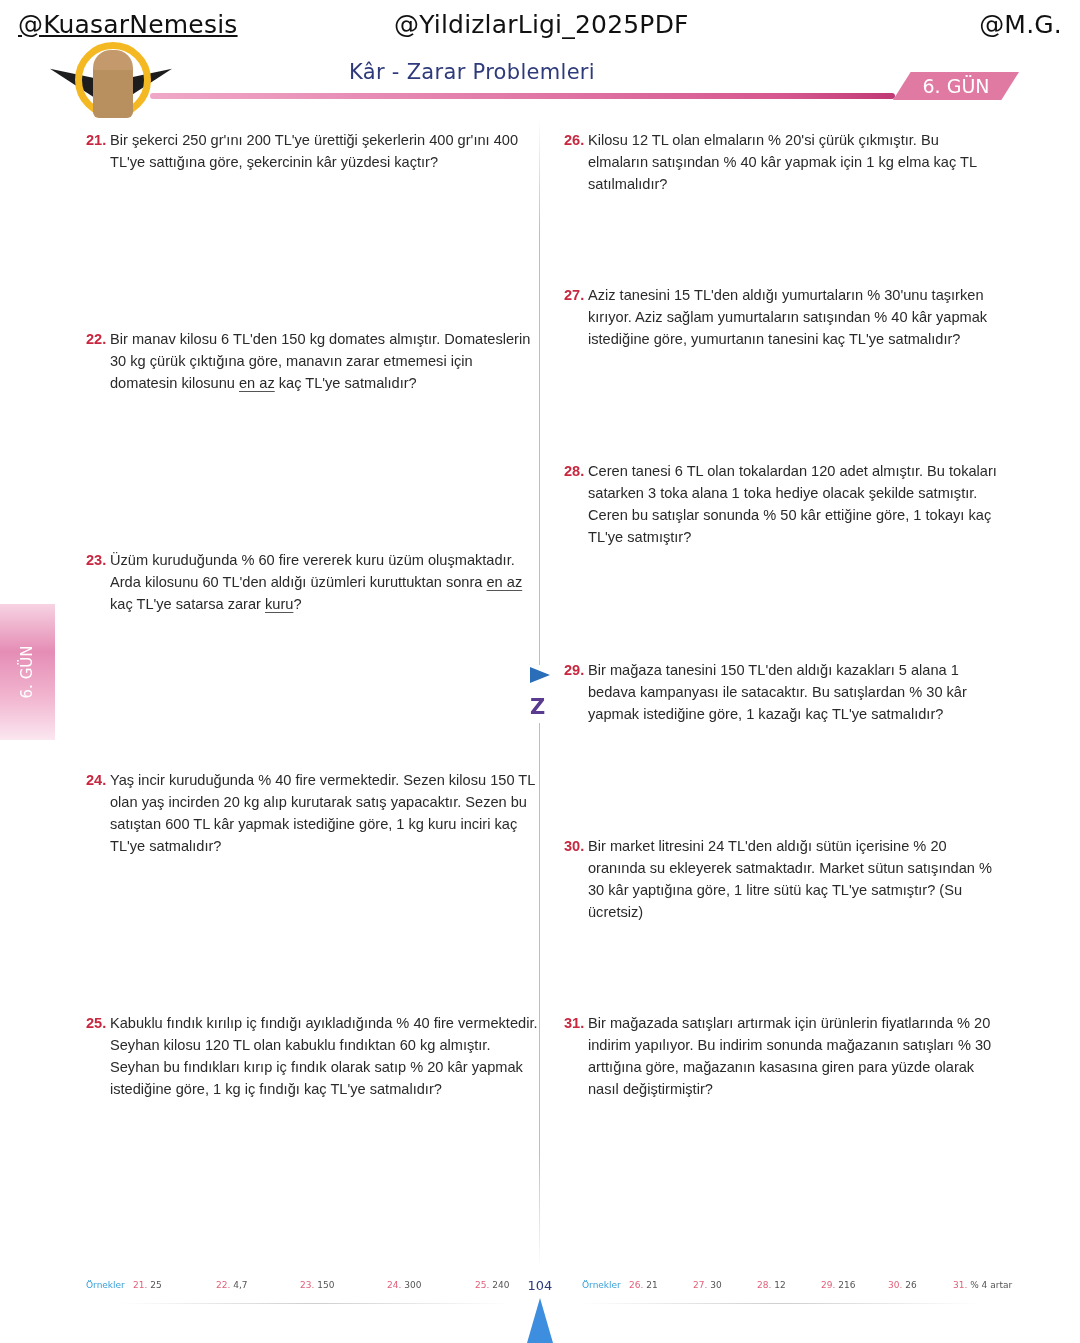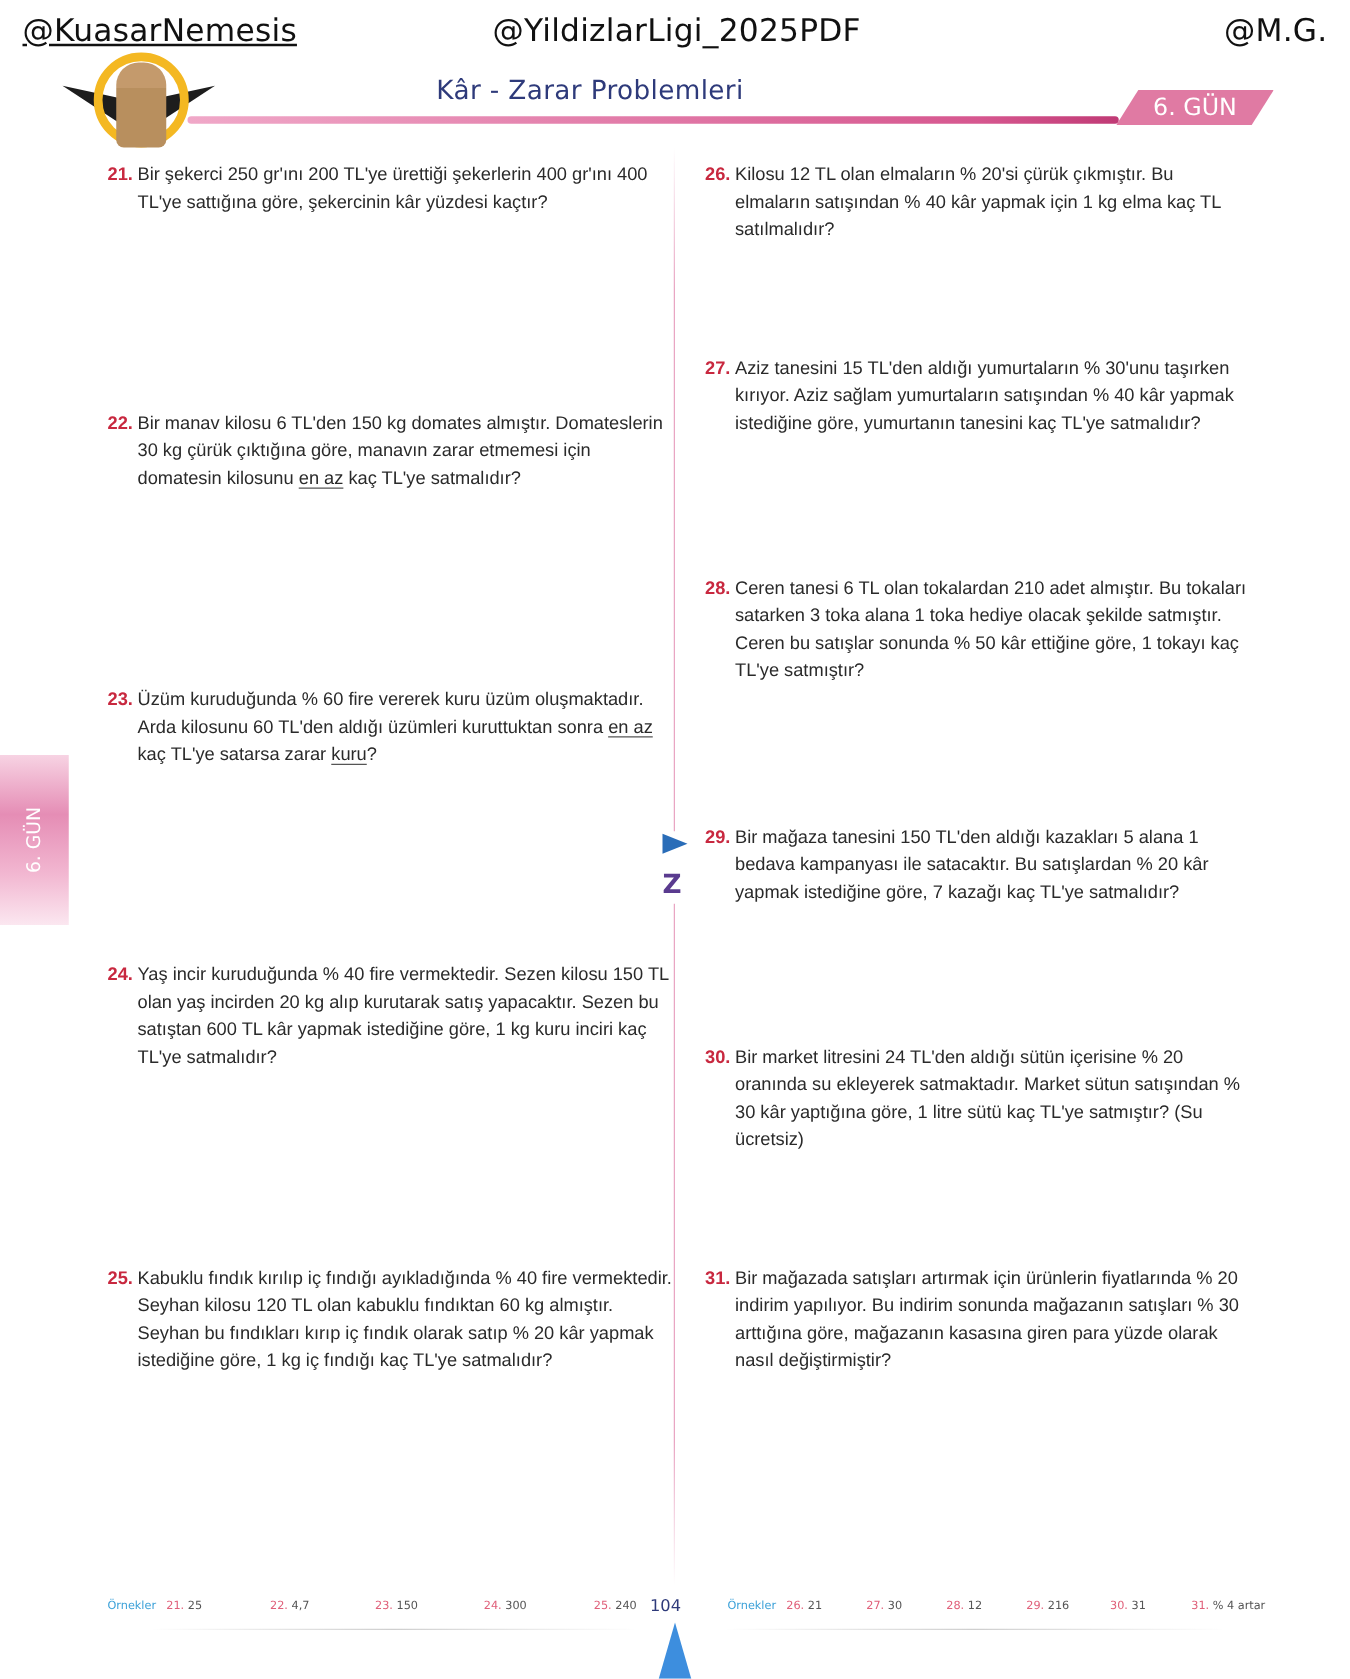--- a/index.html
+++ b/index.html
@@ -47,21 +47,21 @@
   .q30 { left: 588px; top: 835px; width: 410px; }
   .q31 { left: 588px; top: 1012px; width: 410px; }
 
   .answers { position: absolute; top: 1280px; height: 14px; font-family: "DejaVu Sans", sans-serif; font-size: 9px; color: #555; }
   .answers .lbl { position: absolute; top: 0; color: #3aa0d8; }
   .answers .ans { position: absolute; top: 0; white-space: nowrap; }
   .answers .ans .an { color: #e0607a; }
   .ans-left { left: 0; width: 540px; }
   .ans-right { left: 540px; width: 540px; }
   .foot-line { position: absolute; top: 1303px; height: 1px; background: linear-gradient(90deg, #fff, #cfcfcf 50%, #fff); }
-  .page-num { position: absolute; left: 520px; top: 1278px; width: 40px; text-align: left; font-family: "DejaVu Sans", sans-serif; font-size: 13px; color: #2e3a7a; }
+  .page-num { position: absolute; left: 520px; top: 1278px; width: 40px; text-align: center; font-family: "DejaVu Sans", sans-serif; font-size: 13px; color: #2e3a7a; }
   .page-arrow { position: absolute; left: 527px; top: 1298px; width: 0; height: 0; border-left: 13px solid transparent; border-right: 13px solid transparent; border-bottom: 45px solid #3d8ede; }
 </style>
 </head>
 <body>
 
 <div class="watermark wm-left">@KuasarNemesis</div>
 <div class="watermark wm-center">@YildizlarLigi_2025PDF</div>
 <div class="watermark wm-right">@M.G.</div>
 
 <div class="mascot">
@@ -117,26 +117,26 @@
   <span class="text">Kilosu 12 TL olan elmaların % 20'si çürük çıkmıştır. Bu elmaların satışından % 40 kâr yapmak için 1 kg elma kaç TL satılmalıdır?</span>
 </div>
 
 <div class="question q27">
   <span class="num">27.</span>
   <span class="text">Aziz tanesini 15 TL'den aldığı yumurtaların % 30'unu taşırken kırıyor. Aziz sağlam yumurtaların satışından % 40 kâr yapmak istediğine göre, yumurtanın tanesini kaç TL'ye satmalıdır?</span>
 </div>
 
 <div class="question q28">
   <span class="num">28.</span>
-  <span class="text">Ceren tanesi 6 TL olan tokalardan 210 adet almıştır. Bu tokaları satarken 3 toka alana 1 toka hediye olacak şekilde satmıştır. Ceren bu satışlar sonunda % 50 kâr ettiğine göre, 1 tokayı kaç TL'ye satmıştır?</span>
+  <span class="text">Ceren tanesi 6 TL olan tokalardan 120 adet almıştır. Bu tokaları satarken 3 toka alana 1 toka hediye olacak şekilde satmıştır. Ceren bu satışlar sonunda % 50 kâr ettiğine göre, 1 tokayı kaç TL'ye satmıştır?</span>
 </div>
 
 <div class="question q29">
   <span class="num">29.</span>
-  <span class="text">Bir mağaza tanesini 150 TL'den aldığı kazakları 5 alana 1 bedava kampanyası ile satacaktır. Bu satışlardan % 20 kâr yapmak istediğine göre, 7 kazağı kaç TL'ye satmalıdır?</span>
+  <span class="text">Bir mağaza tanesini 150 TL'den aldığı kazakları 5 alana 1 bedava kampanyası ile satacaktır. Bu satışlardan % 30 kâr yapmak istediğine göre, 1 kazağı kaç TL'ye satmalıdır?</span>
 </div>
 
 <div class="question q30">
   <span class="num">30.</span>
   <span class="text">Bir market litresini 24 TL'den aldığı sütün içerisine % 20 oranında su ekleyerek satmaktadır. Market sütun satışından % 30 kâr yaptığına göre, 1 litre sütü kaç TL'ye satmıştır? (Su ücretsiz)</span>
 </div>
 
 <div class="question q31">
   <span class="num">31.</span>
   <span class="text">Bir mağazada satışları artırmak için ürünlerin fiyatlarında % 20 indirim yapılıyor. Bu indirim sonunda mağazanın satışları % 30 arttığına göre, mağazanın kasasına giren para yüzde olarak nasıl değiştirmiştir?</span>
@@ -150,20 +150,20 @@
   <span class="ans" style="left:387px"><span class="an">24.</span> <span>300</span></span>
   <span class="ans" style="left:475px"><span class="an">25.</span> <span>240</span></span>
 </div>
 
 <div class="answers ans-right">
   <span class="lbl" style="left:42px">Örnekler</span>
   <span class="ans" style="left:89px"><span class="an">26.</span> <span>21</span></span>
   <span class="ans" style="left:153px"><span class="an">27.</span> <span>30</span></span>
   <span class="ans" style="left:217px"><span class="an">28.</span> <span>12</span></span>
   <span class="ans" style="left:281px"><span class="an">29.</span> <span>216</span></span>
-  <span class="ans" style="left:348px"><span class="an">30.</span> <span>31</span></span>
+  <span class="ans" style="left:348px"><span class="an">30.</span> <span>26</span></span>
   <span class="ans" style="left:413px"><span class="an">31.</span> <span>% 4 artar</span></span>
 </div>
 
 <div class="foot-line" style="left:120px; width:390px"></div>
 <div class="foot-line" style="left:580px; width:400px"></div>
 <div class="page-num">104</div>
 <div class="page-arrow"></div>
 
 </body></html>

